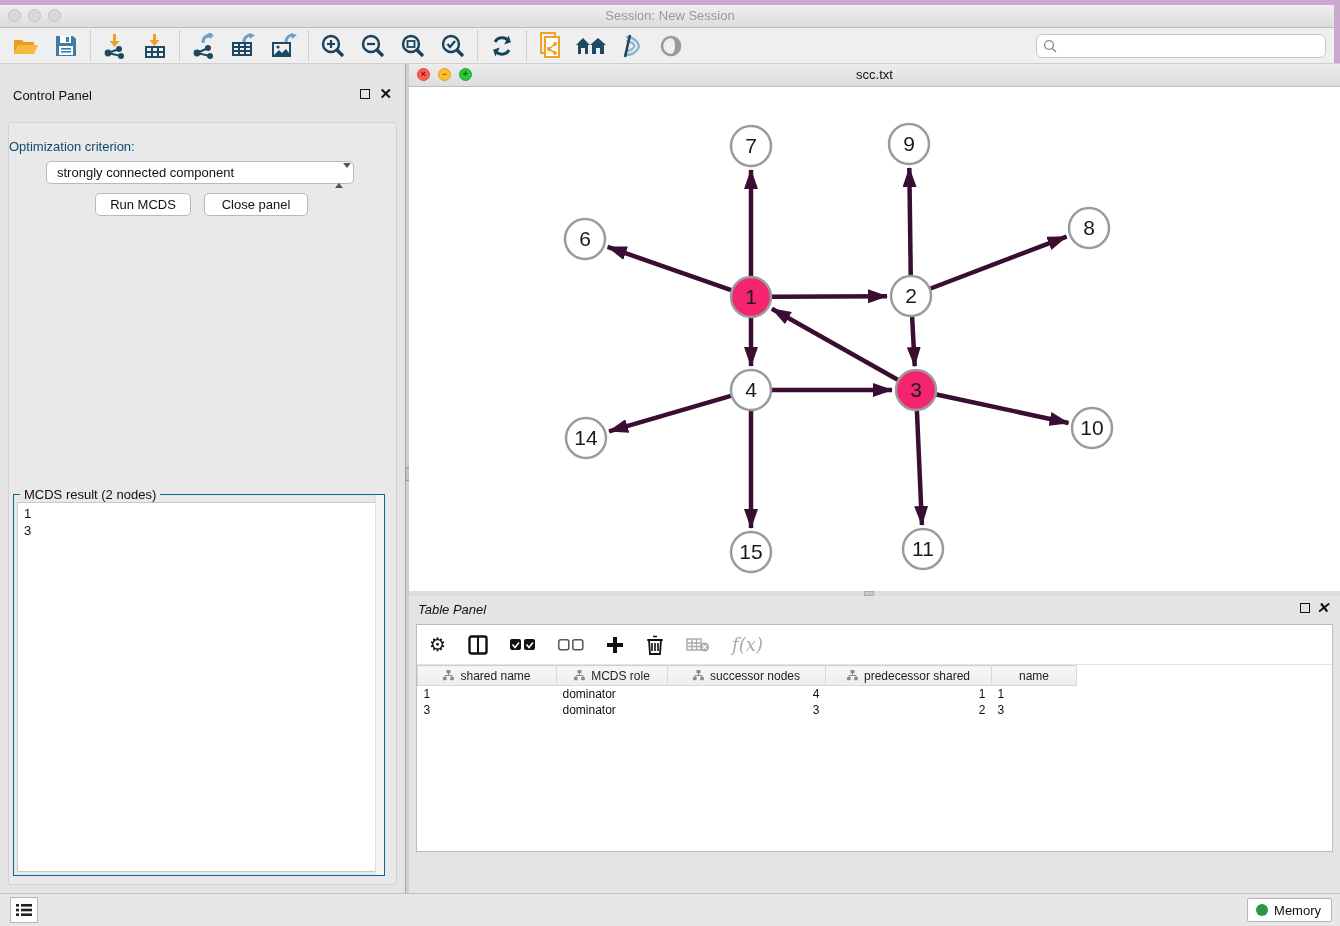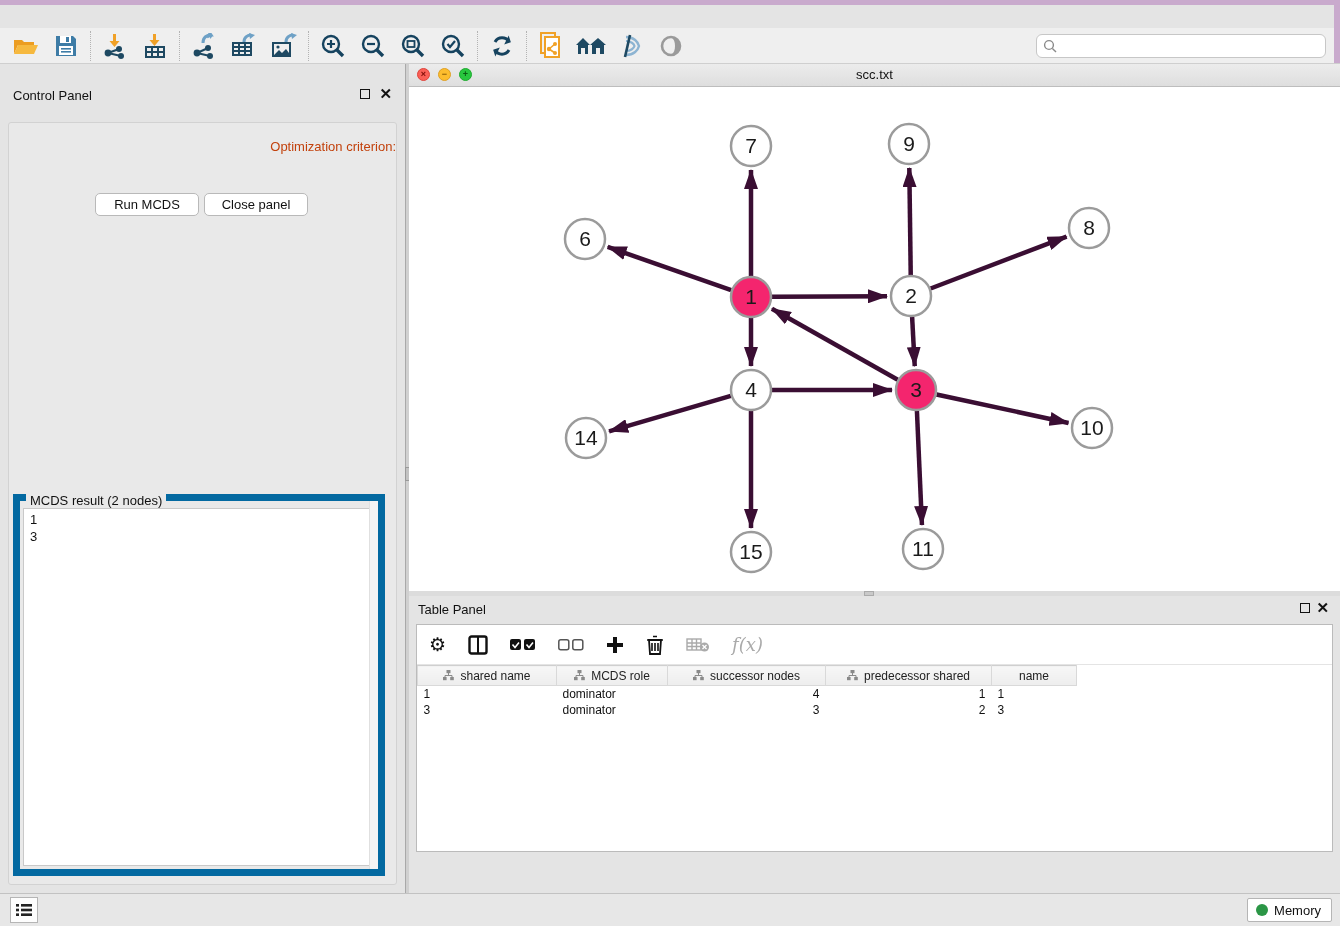--- a/index.html
+++ b/index.html
@@ -41,37 +41,37 @@
     line-height:10px; cursor:pointer; }
   #cp-float { right:35px; top:9px; } #cp-close { right:13px; top:9px; }
   .seg-tabs { display:flex; justify-content:center; }
   .seg { border:1px solid #b9b9b9; background:#fff; font-size:13px; padding:3px 16px;
     border-left-width:0; cursor:pointer; color:#111; }
   .seg:first-child { border-left-width:1px; border-radius:4px 0 0 4px; }
   .seg:last-child { border-radius:0 4px 4px 0; }
   .seg.disabled-active { background:#dadada; color:#c0c0c0; }
   #cp-body { position:absolute; left:8px; top:58px; width:389px; height:763px;
     background:#e9e9e9; border:1px solid #d2d2d2; border-radius:3px; }
-  #opt-label { position:absolute; left:0; top:16px; width:100%; text-align:right;
-    font-size:13px; color:#c2410c; }
+  #opt-label { position:absolute; left:0; top:16px; width:100%; text-align:left;
+    font-size:13px; color:#0c4a6e; }
   #criterion-select { position:absolute; left:37px; top:38px; width:308px; height:23px;
     background:#fff; border:1px solid #b9b9b9; border-radius:5px; font-size:13px;
     line-height:21px; padding-left:10px; color:#111; cursor:pointer; }
   #criterion-arrows { position:absolute; right:8px; top:3px; width:10px; }
   #criterion-arrows .up { width:0;height:0;border-left:4px solid transparent;
     border-right:4px solid transparent; border-bottom:5px solid #555; margin-bottom:3px;}
   #criterion-arrows .dn { width:0;height:0;border-left:4px solid transparent;
     border-right:4px solid transparent; border-top:5px solid #555;}
   .cp-btn { position:absolute; top:70px; height:23px; background:#fff;
     border:1px solid #b9b9b9; border-radius:5px; font-size:13px; color:#111;
     display:flex; align-items:center; justify-content:center; cursor:pointer; }
-  #run-btn { left:86px; width:104px; }
+  #run-btn { left:86px; width:96px; }
   #closepanel-btn { left:195px; width:104px; }
   #mcds-fieldset { position:absolute; left:4px; top:371px; width:372px; height:382px;
-    border:7px solid #0369a1; }
+    border:1px solid #0369a1; }
   #mcds-legend { position:absolute; left:6px; top:-8px; background:#e9e9e9;
     padding:0 4px; font-size:13px; color:#111; }
   #mcds-text { position:absolute; left:3px; top:7px; right:3px; bottom:3px;
     background:#fff; border:1px solid #c9c9c9; font-size:13px; color:#111;
     padding:2px 0 0 6px; line-height:17px; white-space:pre; }
   #mcds-scroll { position:absolute; right:0px; top:0px; width:9px; bottom:0;
     background:#f4f4f4; border-left:1px solid #e0e0e0; }
 
   
   #v-split { left:405px; top:64px; width:4px; height:829px; background:#d0d0d0;
@@ -90,21 +90,21 @@
   #net-title { width:100%; text-align:center; font-size:13px; color:#111; line-height:22px; }
   #net-canvas { position:relative; width:931px; height:503px; background:#fff; }
 
   
   #h-split { left:409px; top:591px; width:931px; height:5px; background:#dcdcdc; }
   #h-split-handle { position:absolute; left:455px; top:0px; width:10px; height:5px;
     background:#c9c9c9; border:1px solid #ababab; }
 
   
   #table-panel { left:409px; top:596px; width:931px; height:270px; background:#e4e4e4; }
-  #tp-header { position:relative; height:26px; }
+  #tp-header { position:relative; height:26px;font-style:italic; }
   #tp-title { position:absolute; left:9px; top:6px; font-size:13px; color:#111; }
   #tp-float { right:30px; top:7px; } #tp-close { right:11px; top:7px; }
   #table-box { position:absolute; left:7px; top:28px; width:917px; height:228px;
     background:#fff; border:1px solid #bbb; }
   #tp-toolbar { display:flex; align-items:center; height:40px; padding-left:12px;
     gap:22px; border-bottom:1px solid #e4e4e4; }
   .tpi { display:flex; align-items:center; justify-content:center; cursor:pointer; }
   .gear-glyph { font-size:19px; color:#111; }
   .fx-glyph { font-family:"DejaVu Serif", serif; font-style:italic; font-size:18px;
     color:#aaa; }
@@ -131,20 +131,28 @@
     align-items:center; gap:6px; font-size:13px; color:#111; cursor:pointer; }
   #memory-dot { width:12px; height:12px; border-radius:50%; background:#2b9646; }
 </style>
 </head>
 <body>
 
 <div id="app">
 
   <div id="desktop-top" class="abs"></div>
 
+  <div id="titlebar" class="abs">
+    <div class="dots">
+      <span class="tl-dot"></span>
+      <span class="tl-dot"></span>
+      <span class="tl-dot"></span>
+    </div>
+    <div class="title">Session: New Session</div>
+  </div>
 
   <div id="toolbar" class="abs">
     <span style="width:6px"></span>
     <span class="tb-icon">
       <svg width="28" height="24" viewBox="0 0 28 24">
           <path d="M2 6 h8 l2 2 h10 v3 H6 L2 20 Z" fill="#ec9d21"></path>
           <path d="M6 11 h20 l-4 9 H2 Z" fill="#f6b93f"></path>
         </svg>
     </span>
     <span class="tb-icon">
@@ -288,20 +296,26 @@
   </div>
 
   <div id="control-panel" class="abs">
     <div id="cp-header">
       <span id="cp-title">Control Panel</span>
       <span id="cp-float" class="panel-float"></span>
       <span id="cp-close" class="panel-close">✕</span>
     </div>
     <div id="cp-body">
       <div id="opt-label">Optimization criterion:</div>
+      <div id="criterion-select">
+        <span>strongly connected component</span>
+        <span id="criterion-arrows">
+          <span class="up"></span><span class="dn"></span>
+        </span>
+      </div>
       <div id="run-btn" class="cp-btn">Run MCDS</div>
       <div id="closepanel-btn" class="cp-btn">Close panel</div>
       <div id="mcds-fieldset">
         <span id="mcds-legend">MCDS result (2 nodes)</span>
         <div id="mcds-text">1
 3</div>
         <div id="mcds-scroll"></div>
       </div>
     </div>
   </div>

